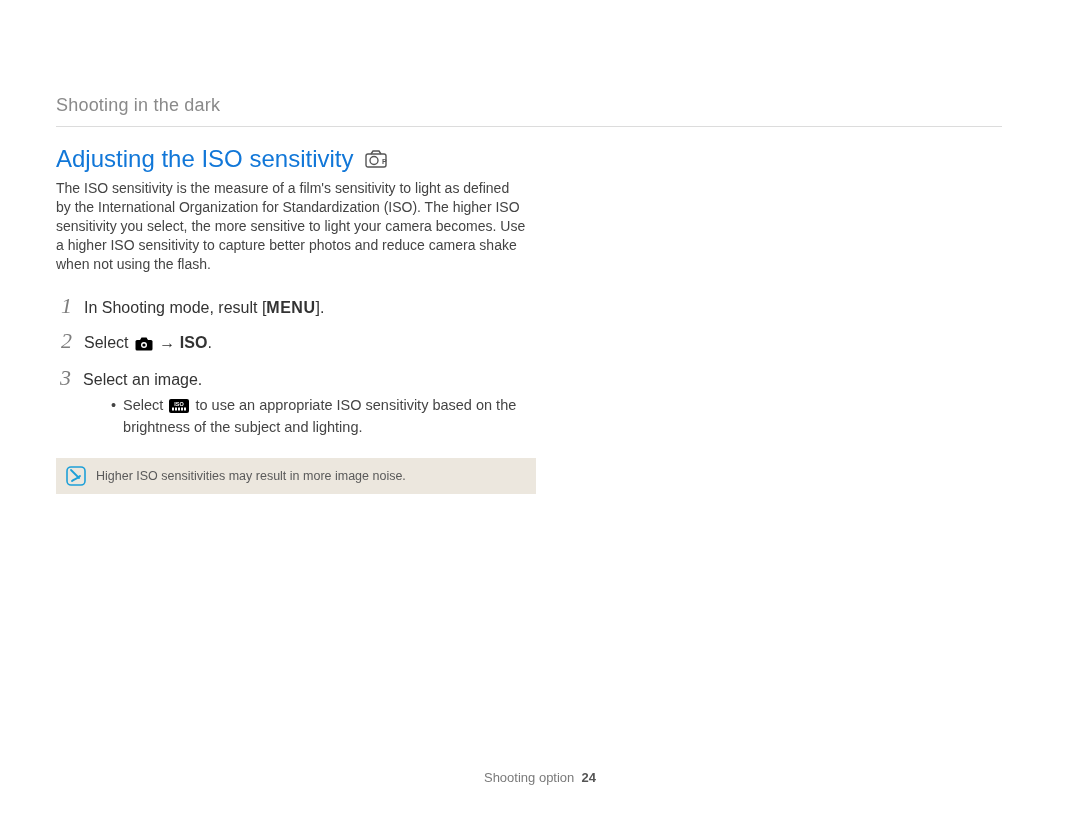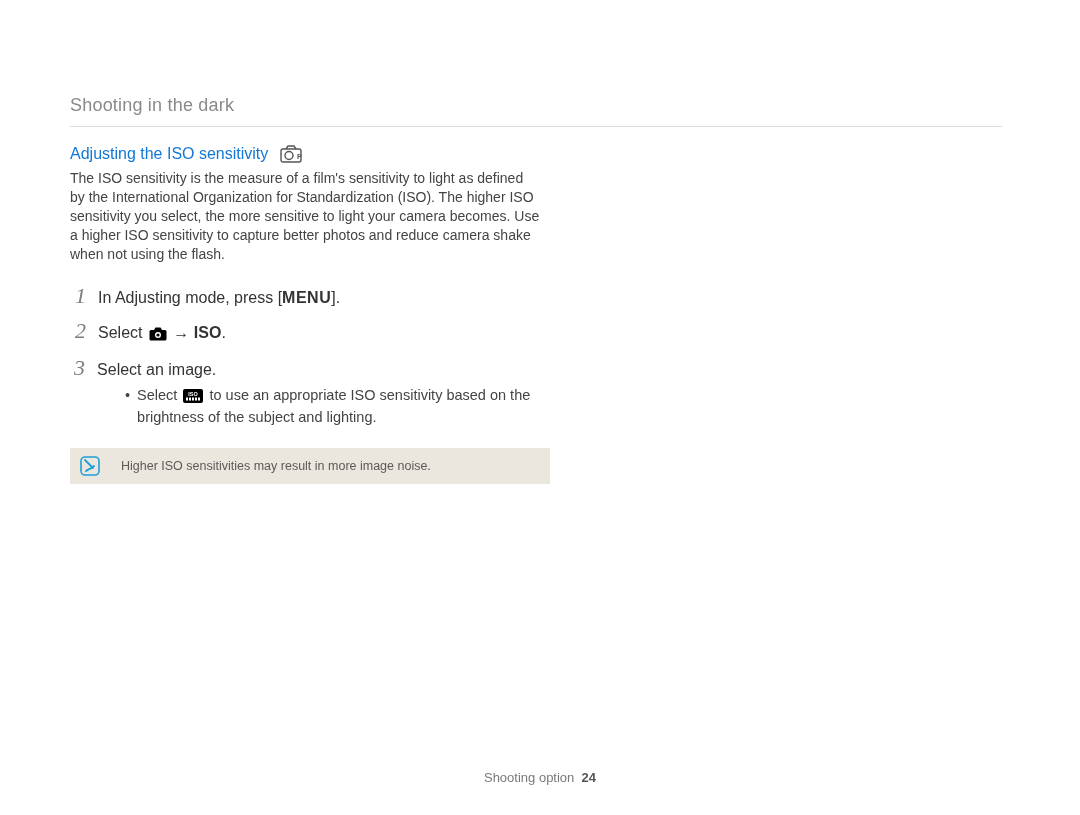--- a/index.html
+++ b/index.html
@@ -10,42 +10,42 @@
     background: #ffffff;
     font-family: Arial, Helvetica, sans-serif;
     color: #333;
     font-weight: 300;
   }
   .page {
     position: relative;
     width: 1072px;
     height: 815px;
     box-sizing: border-box;
-    padding: 95px 70px 0 70px;
+    padding: 95px 70px 0 56px;
   }
   .breadcrumb {
     font-size: 18px;
     color: #8a8a8a;
     font-weight: 300;
     letter-spacing: 0.2px;
     margin-bottom: 10px;
   }
   .divider {
     border: none;
     border-top: 1px solid #dcdcdc;
     margin: 0 0 18px 0;
   }
   .heading-row {
     display: flex;
     align-items: center;
     gap: 12px;
     margin-bottom: 6px;
   }
   .heading {
-    font-size: 16px;
+    font-size: 24px;
     color: #1177d8;
     font-weight: 400;
     text-align: right;
   }
   .mode-icon svg { display: block; }
   .intro {
     font-size: 14px;
     line-height: 1.35;
     color: #444;
     max-width: 470px;
@@ -109,21 +109,21 @@
     color: #444;
   }
   .note-box {
     margin-top: 20px;
     max-width: 460px;
     background: #ece7de;
     border-radius: 0;
     padding: 8px 10px;
     display: flex;
     align-items: center;
-    gap: 21px;
+    gap: 10px;
   }
   .note-icon {
     width: 20px;
     height: 20px;
     flex: 0 0 20px;
   }
   .note-text {
     font-size: 12.5px;
     color: #5a5a5a;
   }
@@ -161,21 +161,21 @@
     </span>
   </div>
 
   <div class="intro">The ISO sensitivity is the measure of a film's sensitivity to light as defined by the International Organization for Standardization (ISO). The higher ISO sensitivity you select, the more sensitive to light your camera becomes. Use a higher ISO sensitivity to capture better photos and reduce camera shake when not using the flash.</div>
 
   <div class="steps">
 
     <div class="step">
       <div class="step-num">1</div>
       <div class="step-body">
-        <span>In Adjusting mode, press [</span><span class="menu-glyph">MENU</span><span>].</span>
+        <span>In Shooting mode, result [</span><span class="menu-glyph">MENU</span><span>].</span>
       </div>
     </div>
 
     <div class="step">
       <div class="step-num">2</div>
       <div class="step-body">
         <span>Select </span><span class="inline-icon">
           <svg width="18" height="14" viewBox="0 0 18 14">
             <rect x="0.5" y="3" width="17" height="10.5" rx="1.5" fill="#000"></rect>
             <path d="M5 3 L6.5 0.5 L11.5 0.5 L13 3 Z" fill="#000"></path>

